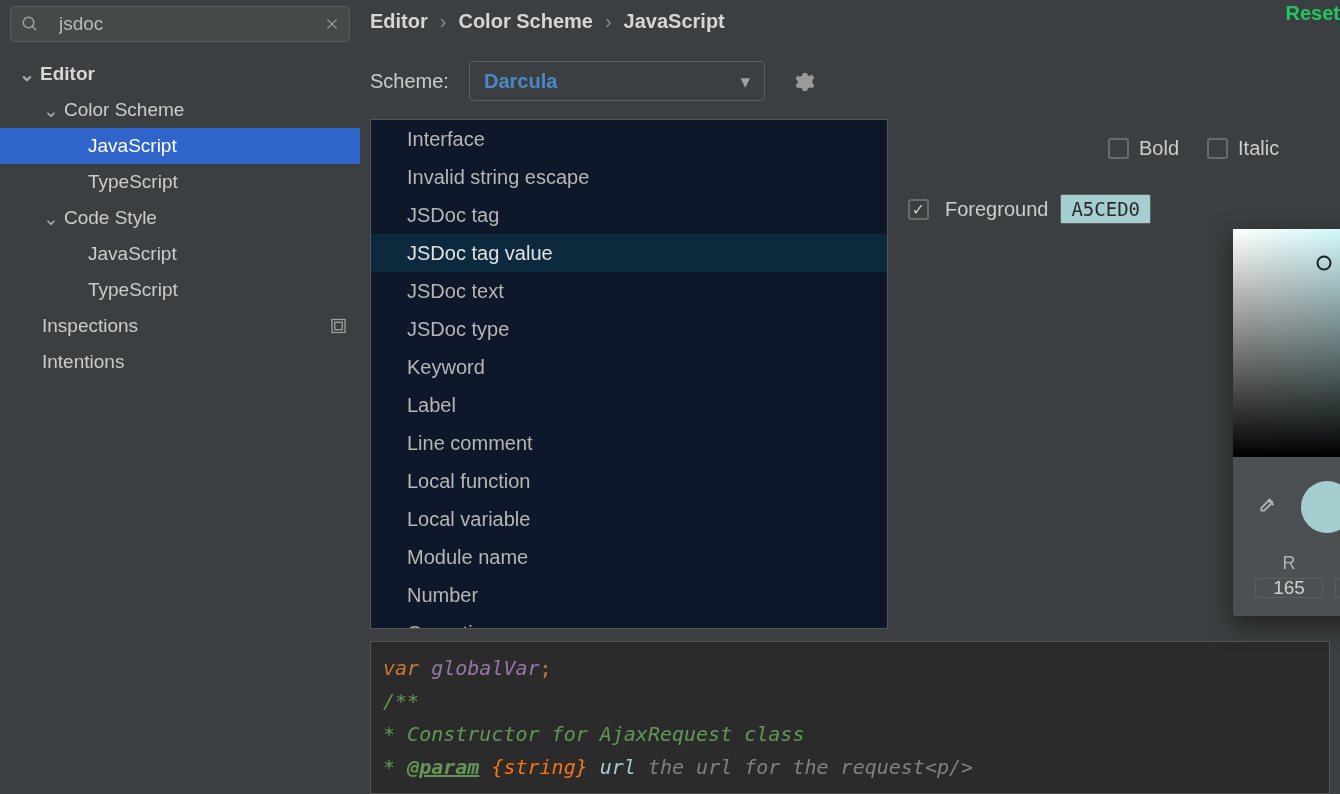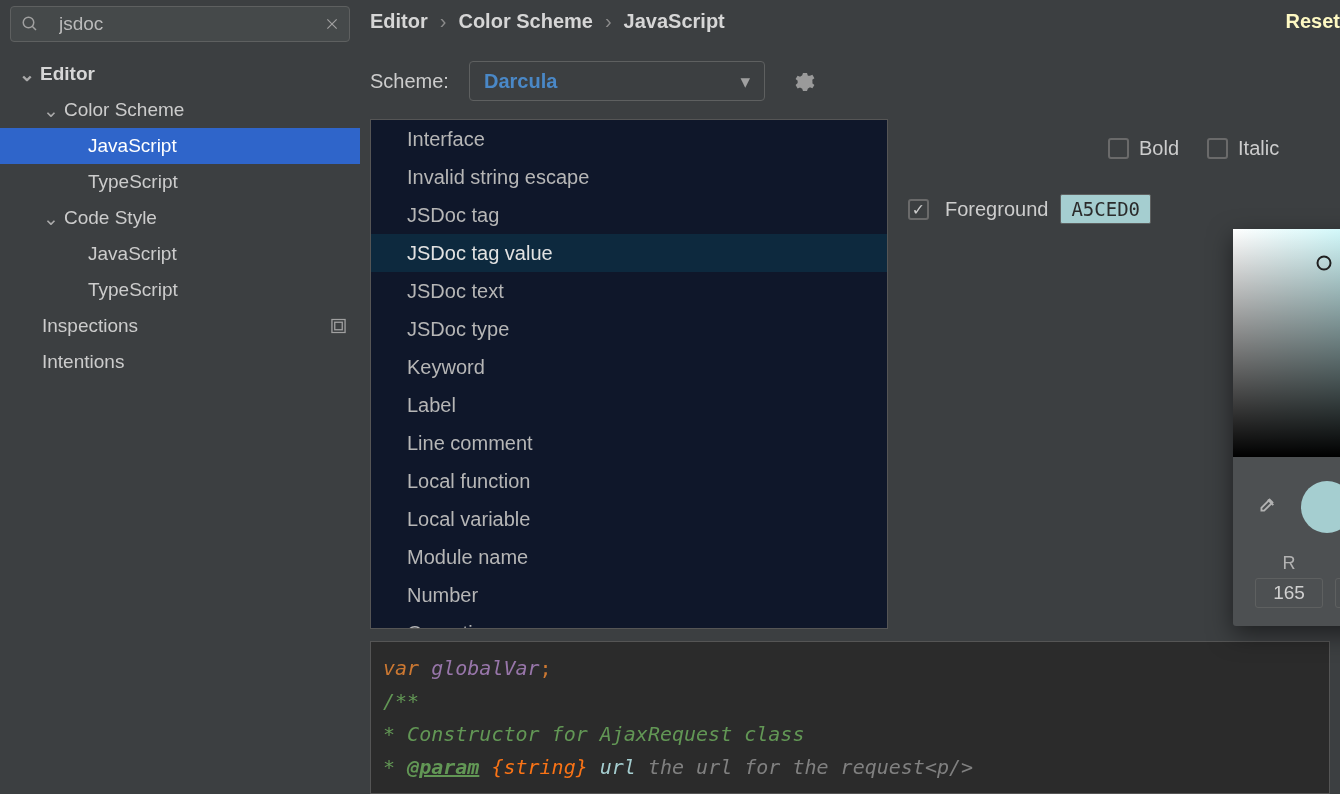--- a/index.html
+++ b/index.html
@@ -92,22 +92,22 @@
     gap: 12px;
     padding: 10px 24px 0 10px;
     font-size: 20px;
     color: #d6d6d6;
   }
   .breadcrumbs .crumb { font-weight: 600; }
   .breadcrumbs .sep { color: #8b8b8b; }
   .reset-link {
     position: absolute;
     right: 0;
-    top: 10px;
-    color: #fef9c3;
+    top: 2px;
+    color: #22c55e;
     font-size: 20px;
     font-weight: 600;
   }
 
   .scheme-row {
     display: flex;
     align-items: center;
     gap: 20px;
     padding: 28px 10px 18px 10px;
   }
@@ -249,21 +249,21 @@
     align-items: flex-end;
   }
   .valcol { display: flex; flex-direction: column; align-items: center; gap: 4px; }
   .valcol .lab { color: #b2b2b2; font-size: 18px; }
   .valbox {
     border: 1px solid #5e6060;
     background: transparent;
     color: #d0d0d0;
     text-align: center;
     width: 68px;
-    height: 30px;
+    height: 20px;
     font-size: 19px;
     border-radius: 3px;
   }
 
   
   .code-preview {
     margin: 12px 10px 0 10px;
     border: 1px solid #555;
     padding: 10px 12px 24px 12px;
     background: #2b2b2b;

